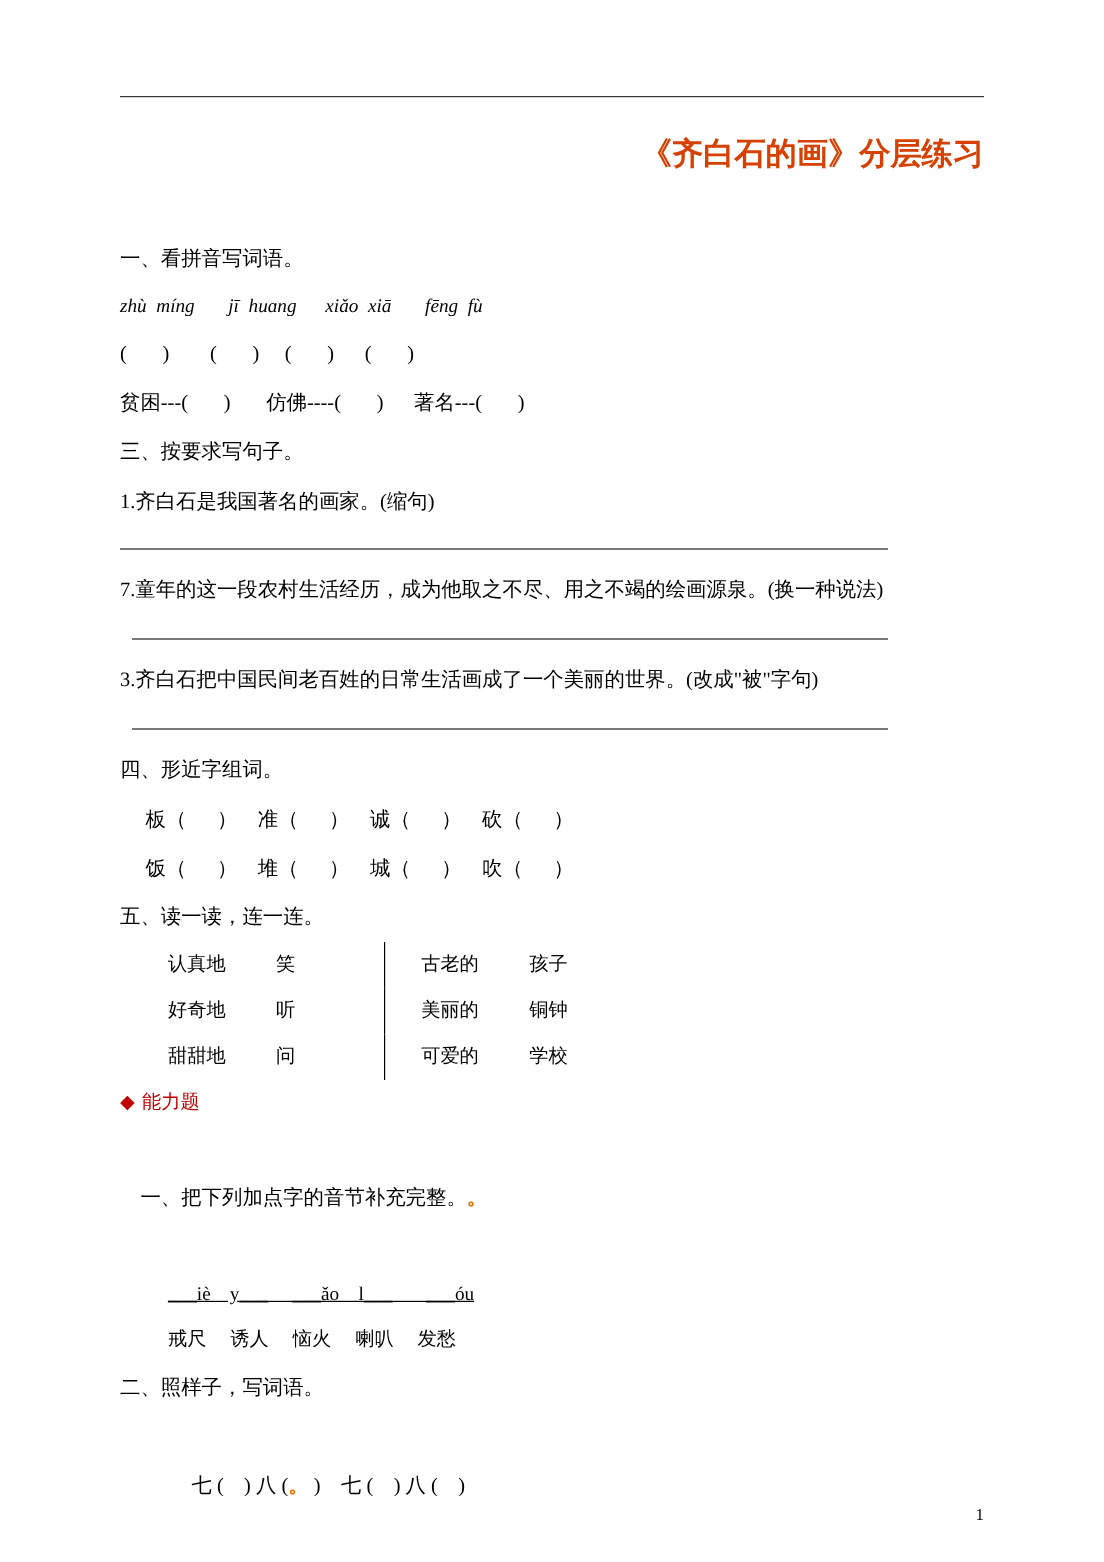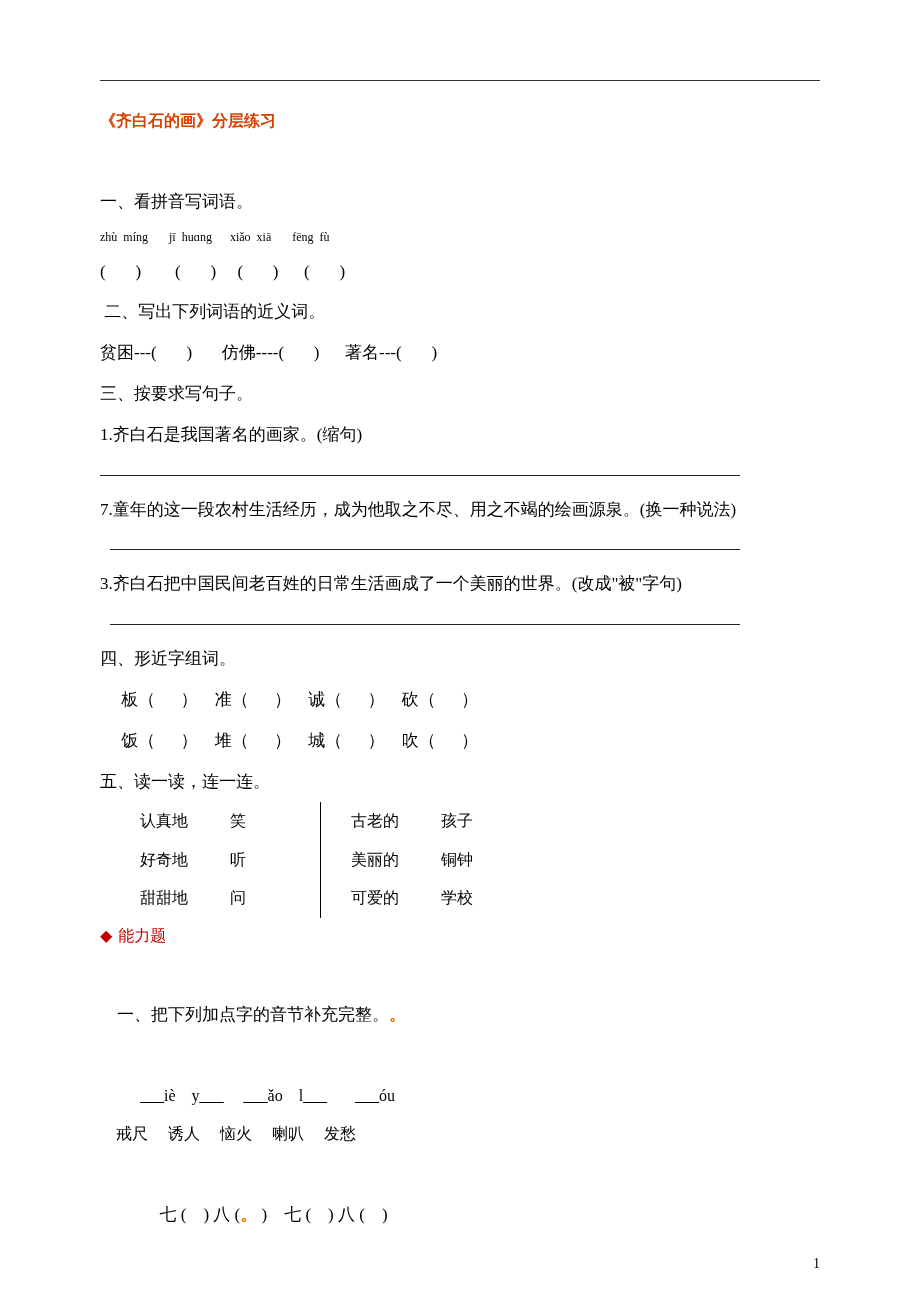--- a/index.html
+++ b/index.html
@@ -15,46 +15,47 @@
     box-sizing: border-box;
     padding: 80px 100px 40px 100px;
     position: relative;
   }
   .hr-top {
     border: none;
     border-top: 1px solid #333;
     margin: 0 0 30px 0;
   }
   .title {
-    text-align: left;
+    text-align: right;
     color: #d64000;
-    font-size: 16px;
+    font-size: 26px;
     font-weight: bold;
     font-family: "SimHei", "黑体", sans-serif;
     margin-bottom: 50px;
   }
   .section-marker {
     color: #c00000;
     font-size: 16px;
     margin: 8px 0;
   }
   .diamond {
     color: #c00000;
     margin-right: 6px;
   }
   .line {
     font-size: 17px;
     line-height: 2.4;
     white-space: pre;
   }
   .pinyin {
-    font-size: 12px;
+    font-size: 16px;
     line-height: 2.4;
     white-space: pre;
     font-family: "Times New Roman", serif;
+    font-style: italic;
   }
   .answer-line {
     display: block;
     margin: 18px 0 14px 0;
     border-bottom: 1px solid #222;
     height: 1px;
     width: 640px;
   }
   .answer-line.indent {
     margin-left: 10px;
@@ -83,43 +84,43 @@
     bottom: 30px;
     right: 100px;
     font-size: 14px;
   }
   .pinyin-fill-row {
     font-size: 16px;
     line-height: 2.4;
     margin-left: 40px;
     white-space: pre;
     font-family: "Times New Roman", serif;
+    text-decoration: underline;
   }
   .ex2-words {
     font-size: 16px;
     line-height: 2.4;
-    margin-left: 16px;
+    margin-left: 40px;
     white-space: pre;
   }
 </style>
 </head>
 <body>
 
 <div class="page">
 
   <hr class="hr-top">
 
   <div class="title">《齐白石的画》分层练习</div>
 
 
   <div class="line">一、看拼音写词语。</div>
   <div class="pinyin">zhù  míng       jī  huɑng      xiǎo  xiā       fēng  fù</div>
   <div class="line">(       )        (       )     (       )      (       )</div>
 
-  <div class="line"> 二、写出下列词语的近义词。</div>
   <div class="line">贫困---(       )       仿佛----(       )      著名---(       )</div>
 
   <div class="line">三、按要求写句子。</div>
   <div class="line">1.齐白石是我国著名的画家。(缩句)</div>
   <span class="answer-line"></span>
   <div class="line">7.童年的这一段农村生活经历，成为他取之不尽、用之不竭的绘画源泉。(换一种说法)</div>
   <span class="answer-line indent"></span>
   <div class="line">3.齐白石把中国民间老百姓的日常生活画成了一个美丽的世界。(改成"被"字句)</div>
   <span class="answer-line indent"></span>
 
@@ -153,18 +154,19 @@
   <div class="section-marker">
     <span class="diamond">◆</span><span>能力题</span>
   </div>
 
   <div class="line">
     <span>一、把下列加点字的音节补充完整。</span><span class="orange-dot">。</span>
   </div>
   <div class="pinyin-fill-row"><span style="text-decoration:underline;">___</span>iè    y<span style="text-decoration:underline;">___</span>     <span style="text-decoration:underline;">___</span>ǎo    l<span style="text-decoration:underline;">___</span>       <span style="text-decoration:underline;">___</span>óu</div>
   <div class="ex2-words">戒尺     诱人     恼火     喇叭     发愁</div>
 
+  <div class="line">二、照样子，写词语。</div>
   <div class="line">
     <span>          七 (    ) 八 (</span><span class="orange-dot">。</span><span> )    七 (    ) 八 (    )</span>
   </div>
 
   <div class="page-num">1</div>
 </div>
 
 </body></html>

